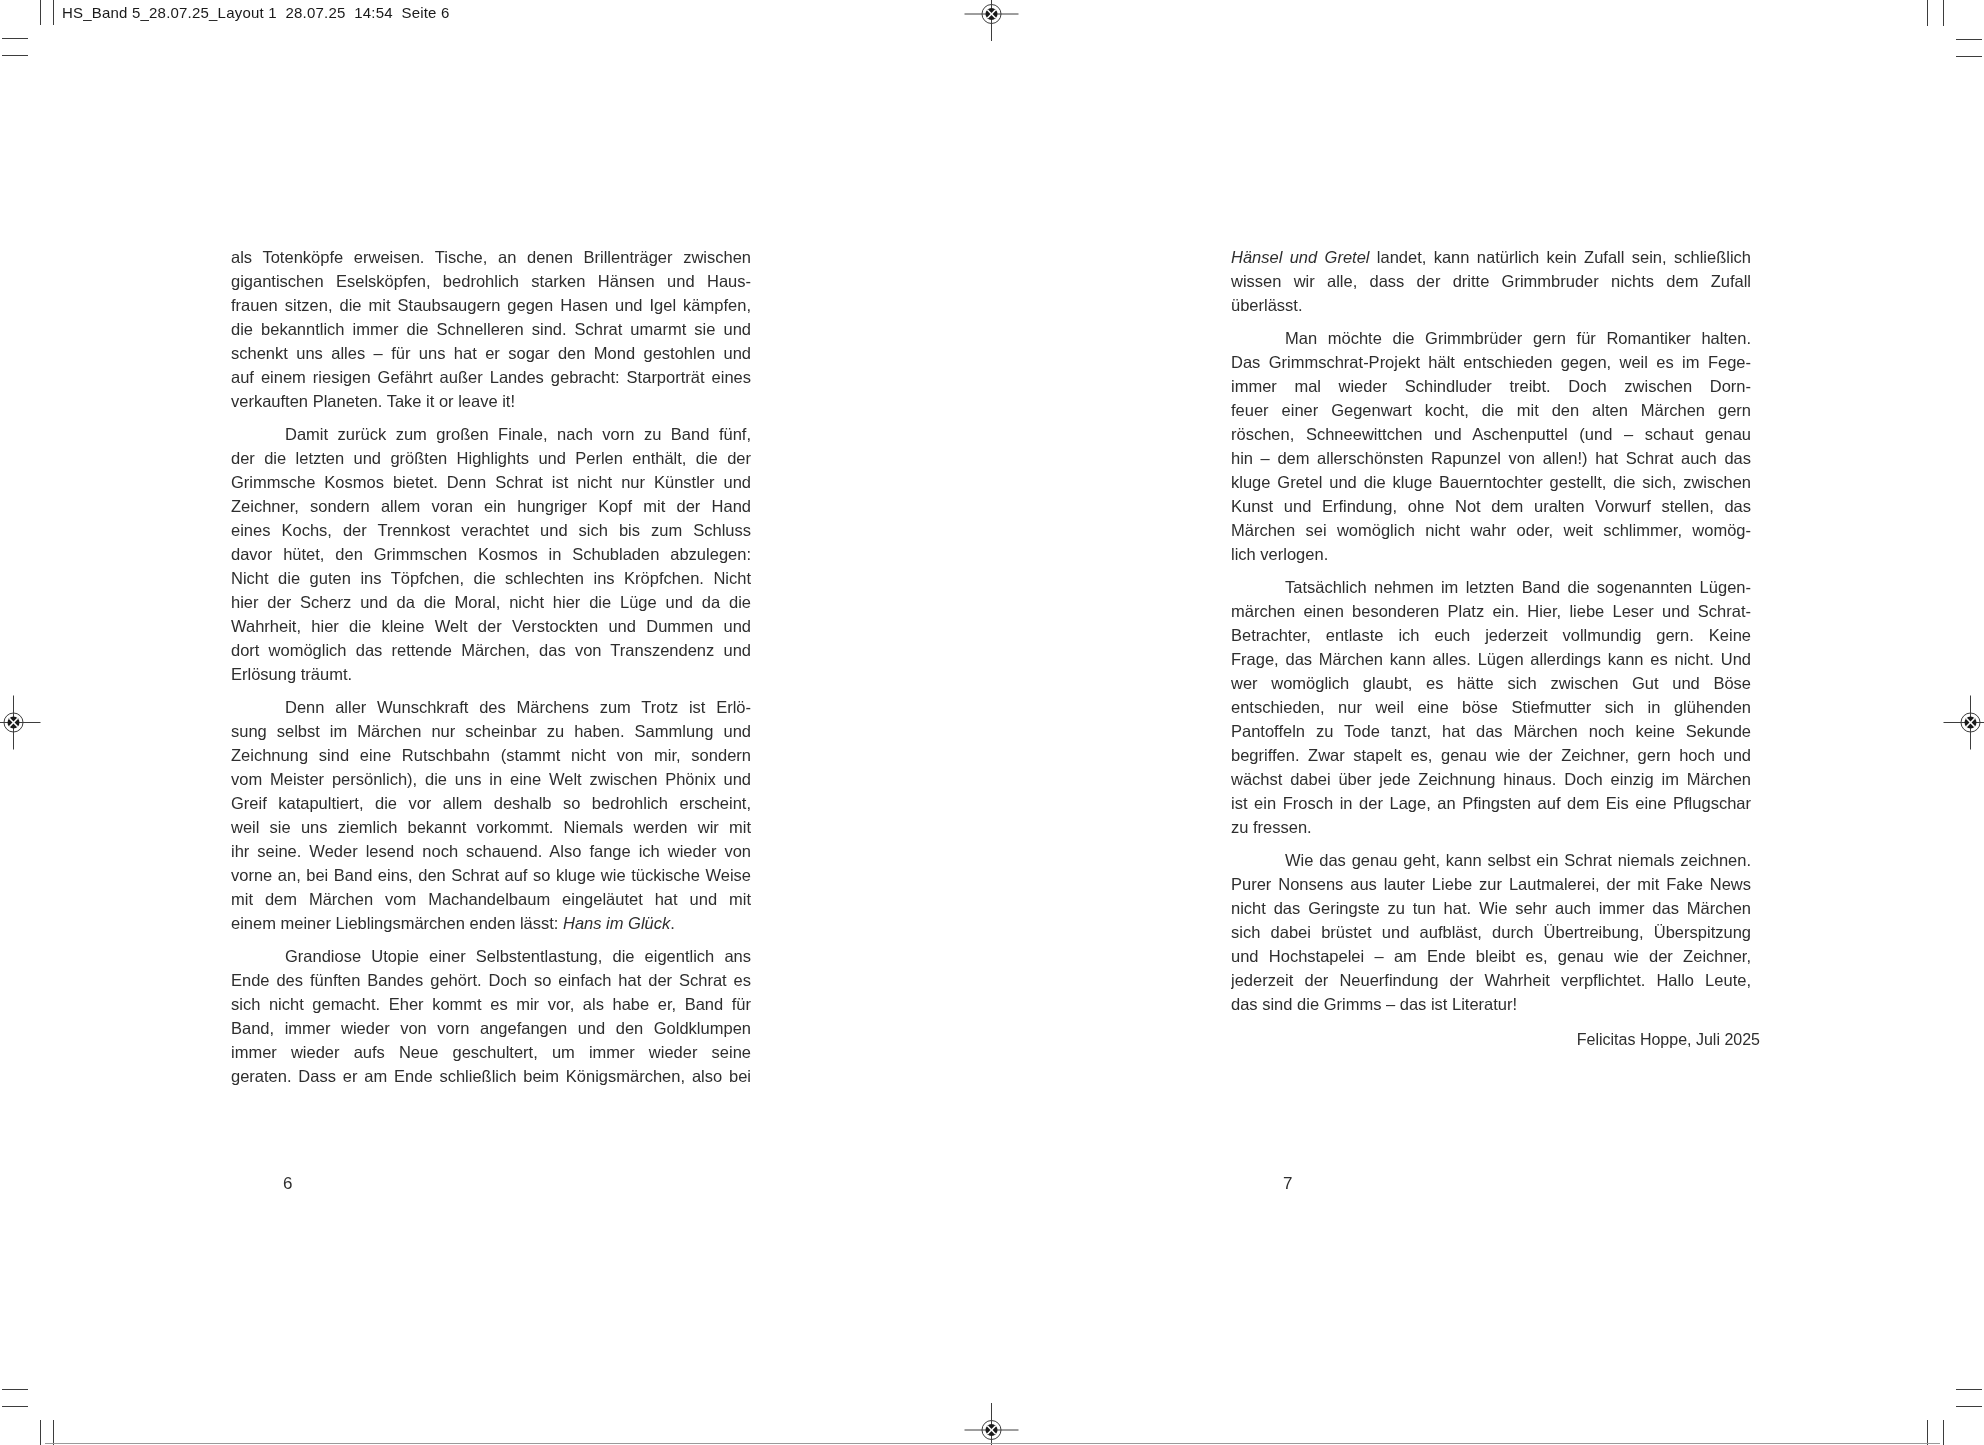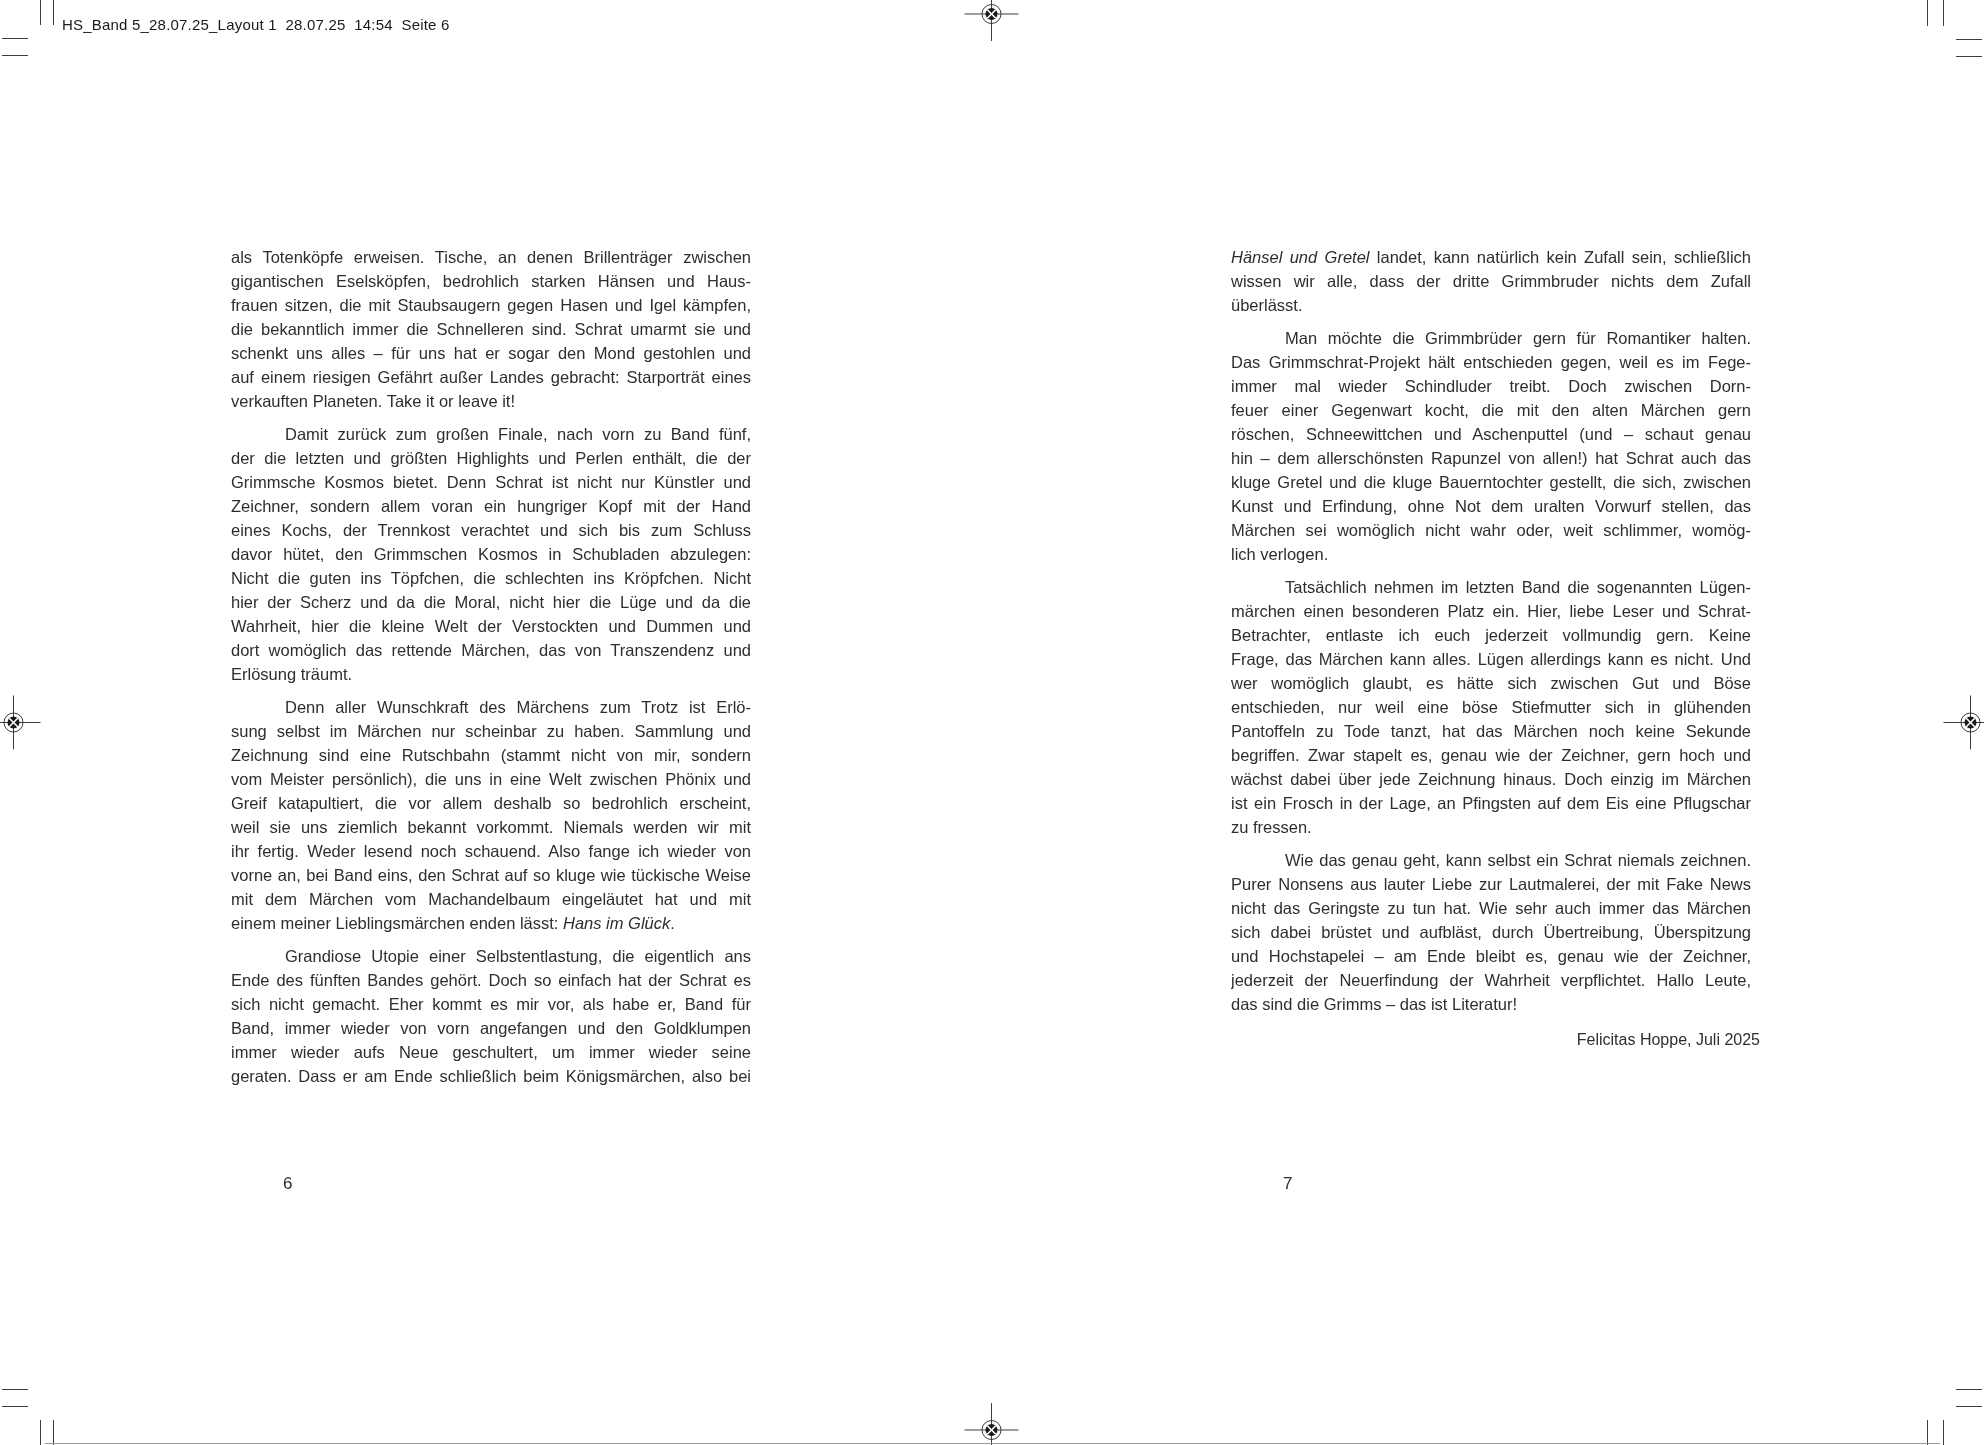--- a/index.html
+++ b/index.html
@@ -5,21 +5,21 @@
   html,body{margin:0;padding:0;background:#fff;}
   .canvas{
     position:relative;
     width:1984px;height:1445px;
     background:#ffffff;
     font-family:"Liberation Sans", sans-serif;
     overflow:hidden;
   }
   .marks{position:absolute;left:0;top:0;pointer-events:none;}
   .slug{
-    position:absolute;left:62px;top:16px;
+    position:absolute;left:62px;top:4px;
     font-size:15px;line-height:18px;color:#1a1a1a;
     white-space:pre;letter-spacing:0.2px;
   }
   .text-col{
     position:absolute;top:236px;width:538px;
     color:#2e2e2e;font-size:16.5px;line-height:24px;
   }
   #left-col{left:222px;}
   #right-col{left:1222px;}
   .para{margin:9px;}
@@ -134,21 +134,21 @@
           <div class="line"><span>dort womöglich das rettende Märchen, das von Transzendenz und</span></div>
           <div class="line endline"><span>Erlösung träumt.</span></div>
         </div>
         <div class="para">
           <div class="line indent"><span>Denn aller Wunschkraft des Märchens zum Trotz ist Erlö-</span></div>
           <div class="line"><span>sung selbst im Märchen nur scheinbar zu haben. Sammlung und</span></div>
           <div class="line"><span>Zeichnung sind eine Rutschbahn (stammt nicht von mir, sondern</span></div>
           <div class="line"><span>vom Meister persönlich), die uns in eine Welt zwischen Phönix und</span></div>
           <div class="line"><span>Greif katapultiert, die vor allem deshalb so bedrohlich erscheint,</span></div>
           <div class="line"><span>weil sie uns ziemlich bekannt vorkommt. Niemals werden wir mit</span></div>
-          <div class="line"><span>ihr fertig. Weder lesend noch schauend. Also fange ich wieder von</span></div>
+          <div class="line"><span>ihr seine. Weder lesend noch schauend. Also fange ich wieder von</span></div>
           <div class="line"><span>vorne an, bei Band eins, den Schrat auf so kluge wie tückische Weise</span></div>
           <div class="line"><span>mit dem Märchen vom Machandelbaum eingeläutet hat und mit</span></div>
           <div class="line endline"><span>einem meiner Lieblingsmärchen enden lässt: </span><i>Hans im Glück</i><span>.</span></div>
         </div>
         <div class="para">
           <div class="line indent"><span>Grandiose Utopie einer Selbstentlastung, die eigentlich ans</span></div>
           <div class="line"><span>Ende des fünften Bandes gehört. Doch so einfach hat der Schrat es</span></div>
           <div class="line"><span>sich nicht gemacht. Eher kommt es mir vor, als habe er, Band für</span></div>
           <div class="line"><span>Band, immer wieder von vorn angefangen und den Goldklumpen</span></div>
           <div class="line"><span>immer wieder aufs Neue geschultert, um immer wieder seine</span></div>

